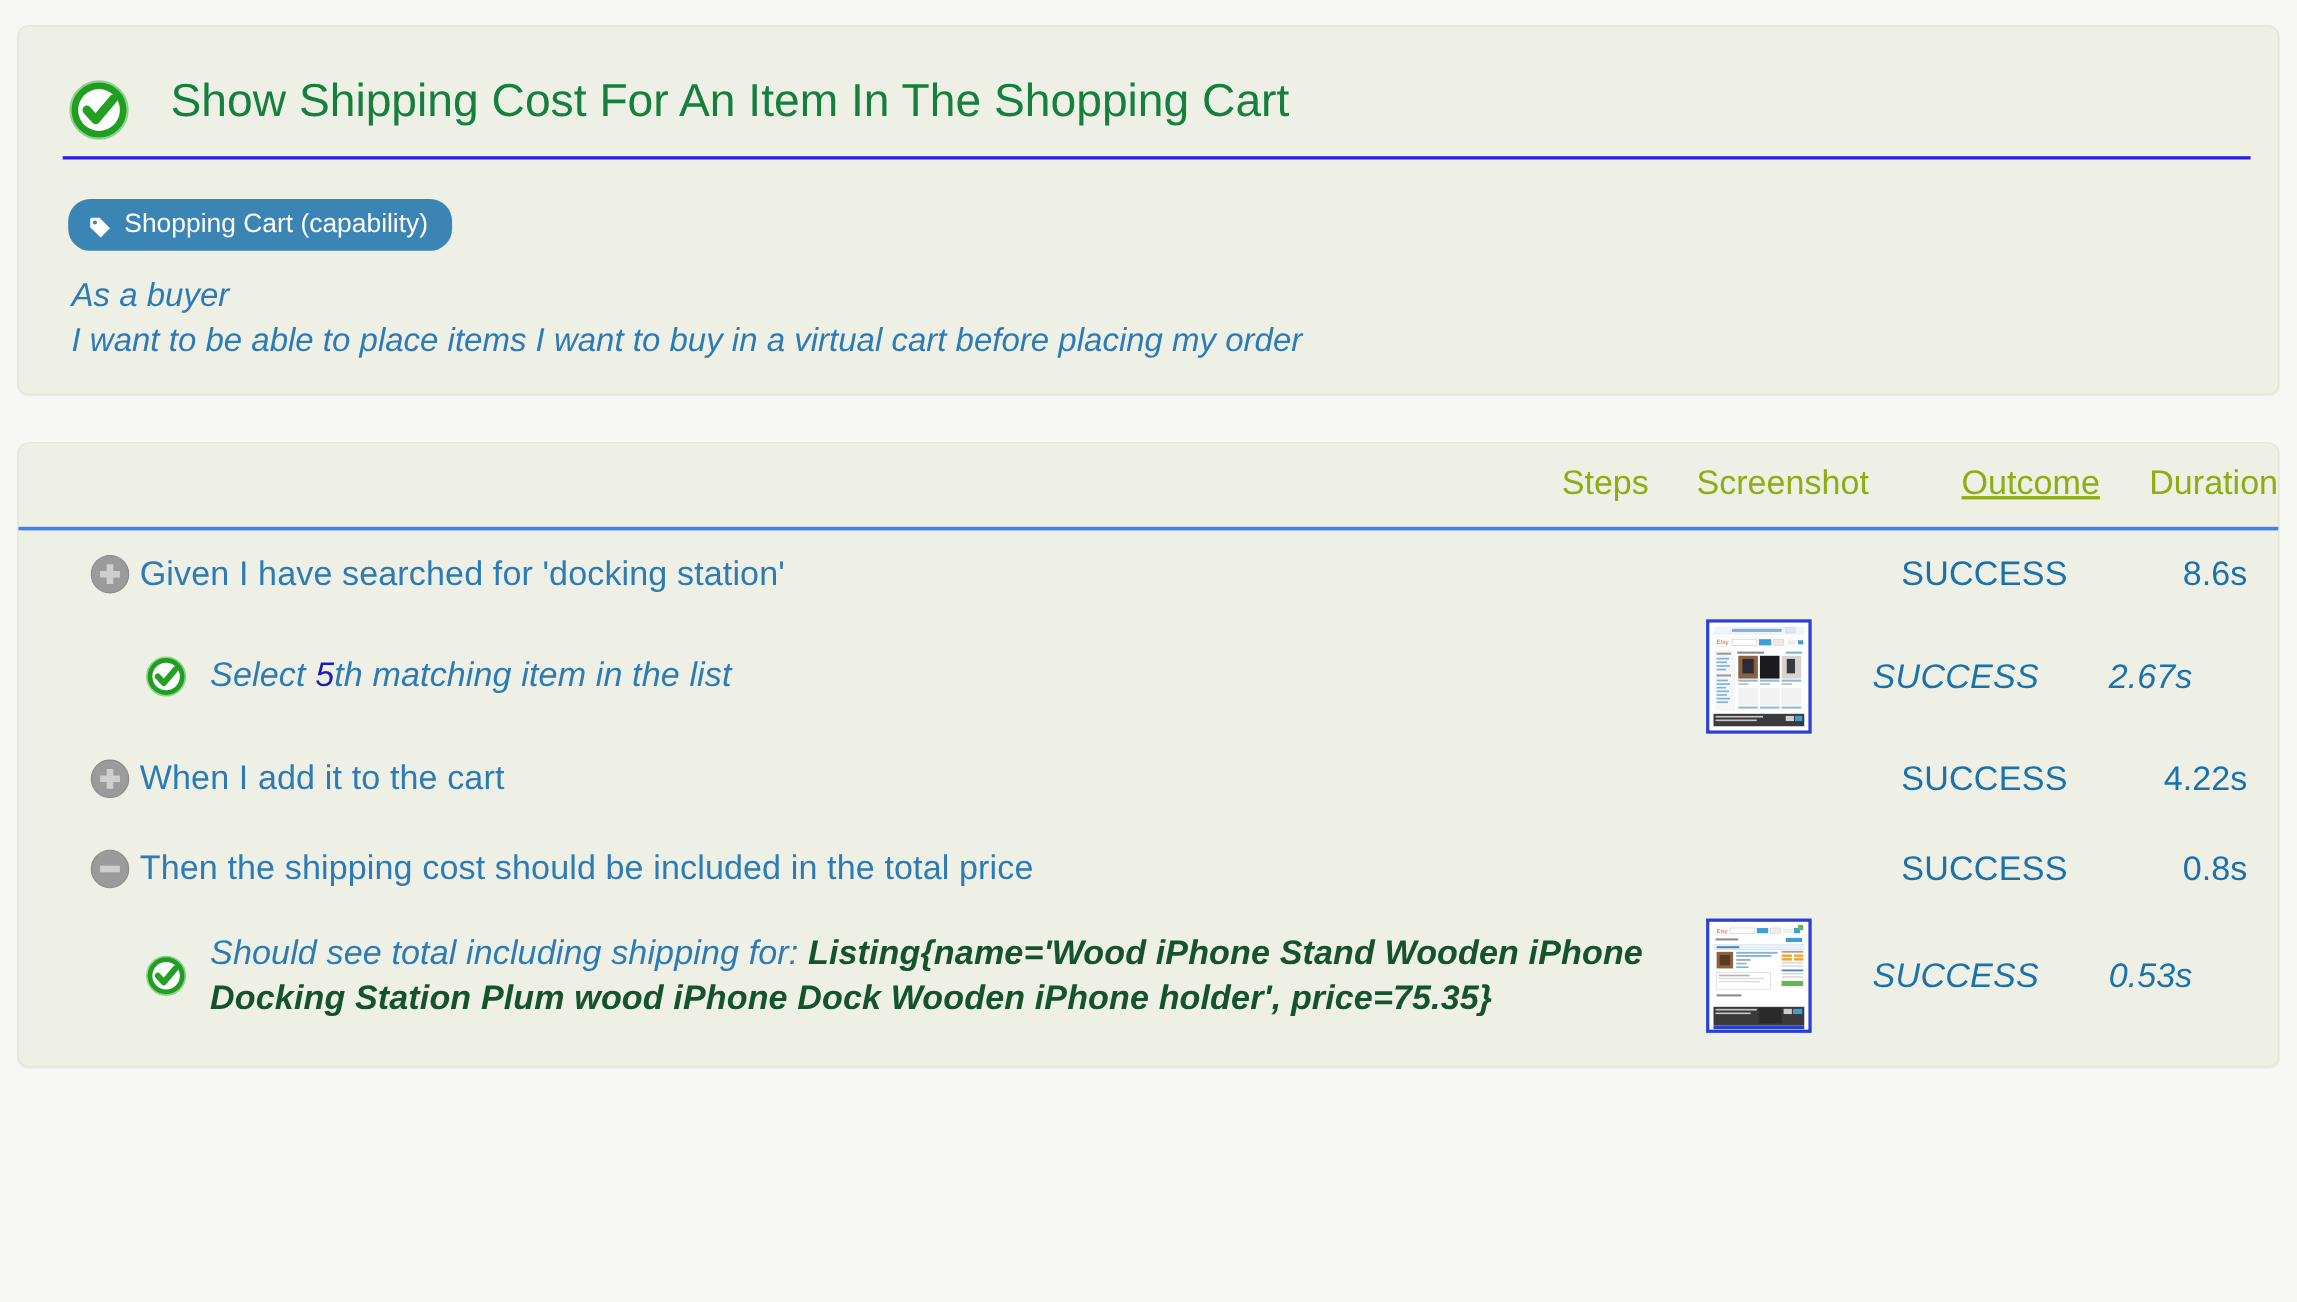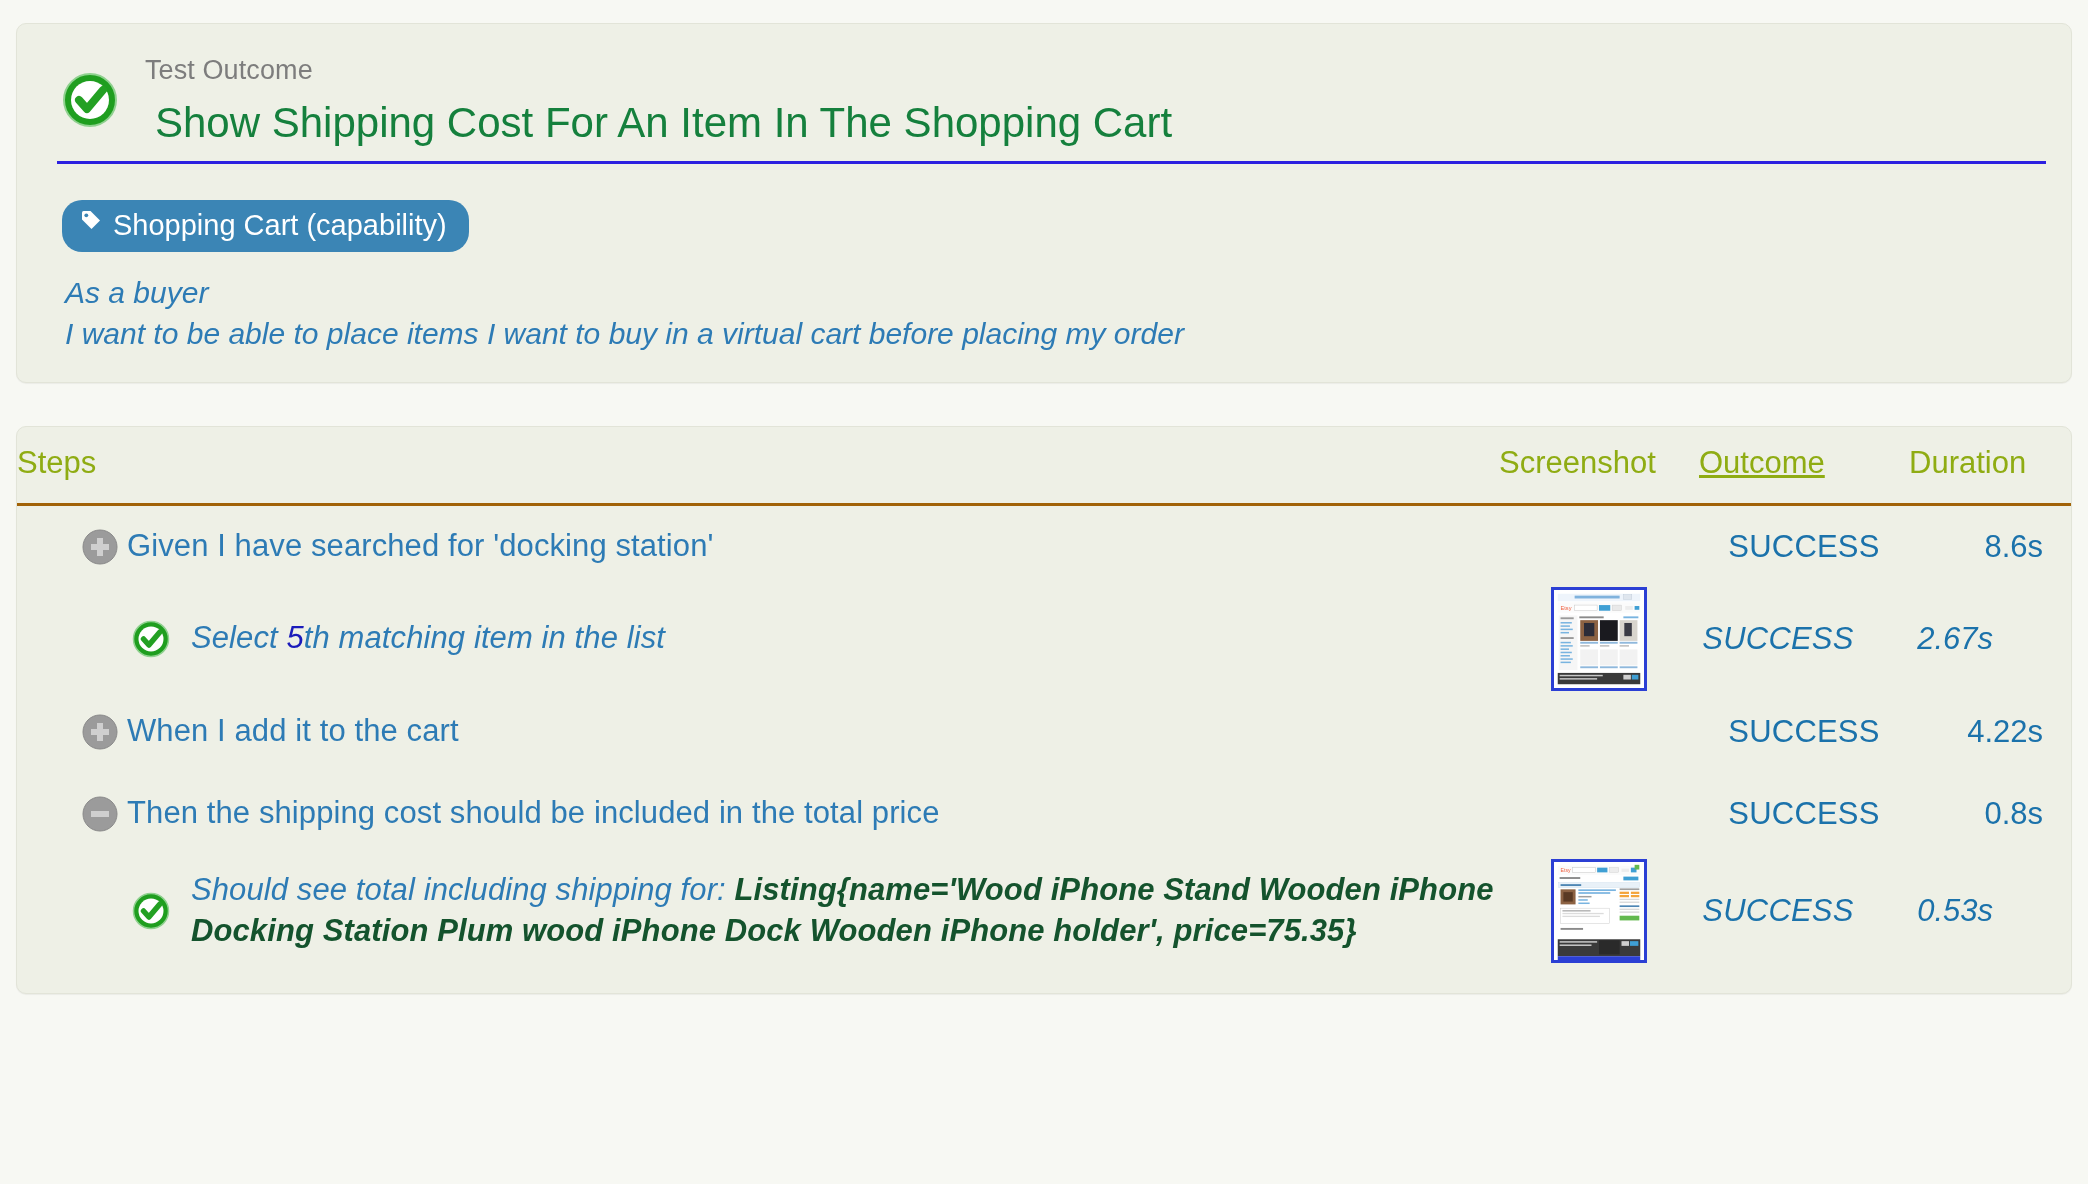--- a/index.html
+++ b/index.html
@@ -41,24 +41,24 @@
 
   .story-row {
     display: flex; align-items: flex-start; justify-content: space-between;
     padding: 28px 28px 0 45px;
   }
   .story-title {
     font-size: 35px; font-style: italic; color: #7d7d7d;
     white-space: nowrap; line-height: 1.1;
   }
   .cap-pill {
-    display: inline-flex; align-items: flex-start; gap: 11px;
+    display: inline-flex; align-items: flex-end; gap: 11px;
     background: #3b85b5; color: #fff;
     border-radius: 20px; padding: 9px 22px 10px 18px;
-    font-size: 29px; white-space: nowrap; margin-top: 8px;
+    font-size: 24px; white-space: nowrap; margin-top: 8px;
   }
   .cap-pill svg { display: block; }
 
   .narrative {
     padding: 20px 0 0 48px;
     font-size: 30px; font-style: italic; color: #2d7bb5;
     line-height: 1.37;
   }
   .narrative div { white-space: nowrap; }
 
@@ -66,22 +66,22 @@
   .steps-panel { margin-top: 43px; padding-bottom: 26px; }
 
   table.steps { width: 100%; border-collapse: collapse; table-layout: fixed; }
   table.steps col.c-step  { width: auto; }
   table.steps col.c-shot  { width: 200px; }
   table.steps col.c-out   { width: 210px; }
   table.steps col.c-dur   { width: 162px; }
 
   table.steps thead th {
     font-size: 31px; color: #8fac13; font-weight: normal;
-    text-align: left; padding: 18px 0 22px 0;
-    border-bottom: 3px solid #a16207;
+    text-align: right; padding: 18px 0 22px 0;
+    border-bottom: 3px solid #3b82f6;
   }
   thead th.h-step  { padding-left: 148px; }
   thead th.h-shot  { text-align: center; }
   thead th.h-out   { text-align: center; text-decoration: underline; }
   thead th.h-dur   { text-align: right; padding-right: 28px; }
 
   tbody td { vertical-align: middle; padding: 0; }
 
   tr.row-main td { height: 82px; }
   tr.row-sub  td { height: 82px; }
@@ -136,21 +136,20 @@
     <div class="hdr-top">
       <span class="check-badge">
         <svg viewBox="0 0 56 56">
           <circle cx="28" cy="28" r="26" fill="#1f9e1f"></circle>
           <circle cx="28" cy="28" r="26" fill="none" stroke="#8fd18f" stroke-width="2"></circle>
           <circle cx="28" cy="28" r="19" fill="#ffffff"></circle>
           <path d="M17 28 l8 9 l16 -19" fill="none" stroke="#23a023" stroke-width="8" stroke-linecap="round" stroke-linejoin="round"></path>
         </svg>
       </span>
       <div class="hdr-texts">
-        <div class="hdr-kicker">Test Outcome</div>
         <div class="hdr-title">Show Shipping Cost For An Item In The Shopping Cart</div>
       </div>
     </div>
 
     <div class="hdr-rule"></div>
 
     <div class="story-row">
       <div class="cap-pill">
         <span>
           <svg width="22" height="22" viewBox="0 0 22 22">

